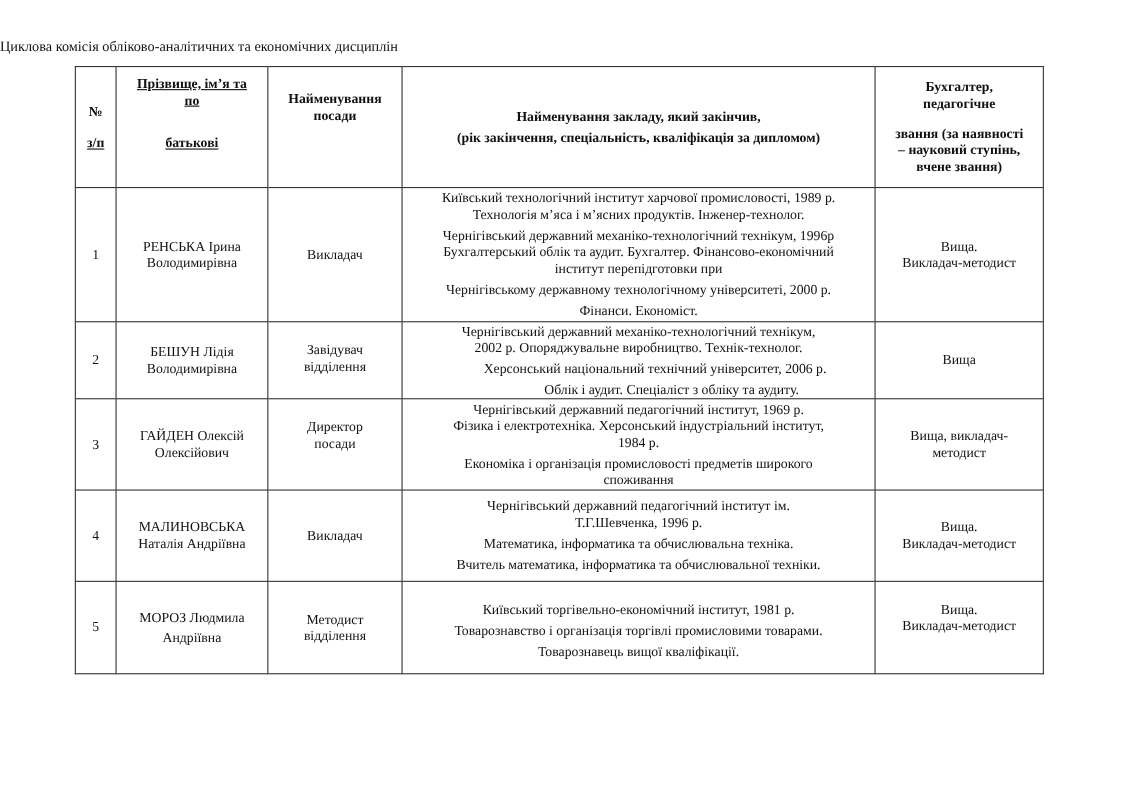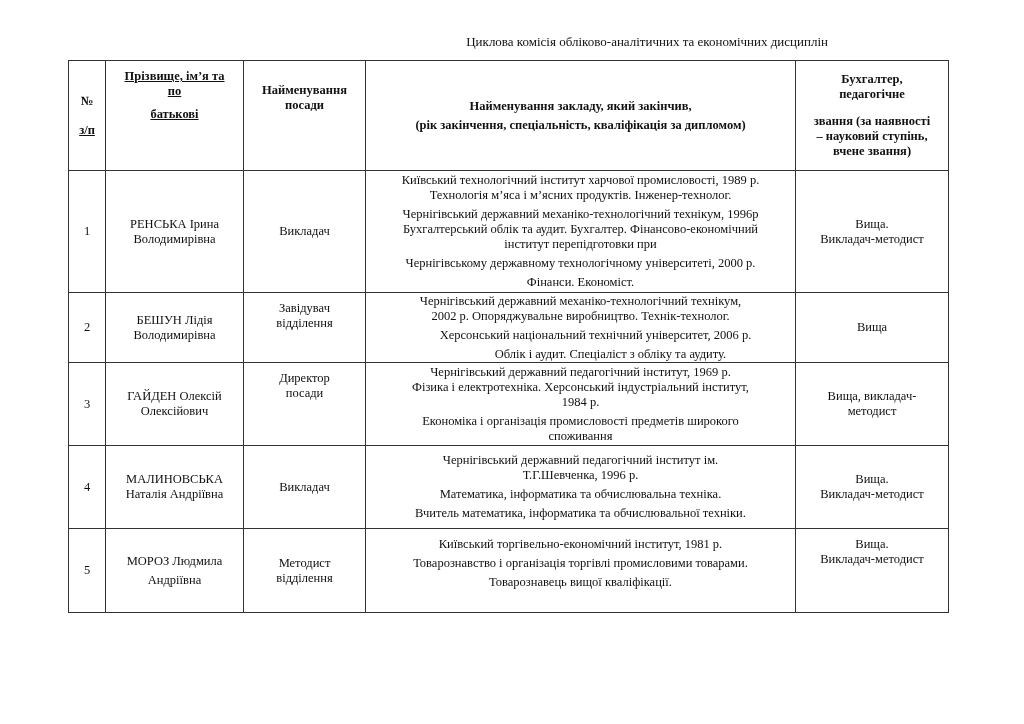--- a/index.html
+++ b/index.html
@@ -1,31 +1,31 @@
 <!DOCTYPE html>
 <html><head>
   <meta charset="utf-8">
   <style>
     html, body { margin: 0; padding: 0; background: #ffffff; }
     body { width: 1024px; height: 724px; position: relative; overflow: hidden;
            font-family: "Liberation Serif", serif; color: #111; }
-    .title { position: absolute; left: 0; top: 34px; width: 828px; text-align: right;
+    .title { position: absolute; left: 0; top: 34px; width: 828px; text-align: left;
              font-size: 13px; }
     table { position: absolute; left: 68px; top: 60px; border-collapse: collapse;
             table-layout: fixed; width: 880px; }
     td, th { border: 1.5px solid #333; text-align: center; vertical-align: middle;
              font-size: 12.5px; line-height: 15px; padding: 0 3px; }
     th { font-weight: bold; }
     .hdr { height: 110px; }
     .r1 { height: 122px; }
     .r2 { height: 70px; }
     .r3 { height: 83px; }
     .r4 { height: 83px; }
     .r5 { height: 84px; }
-    .top { vertical-align: top; padding-top: 8px; }
+    .top { vertical-align: top; padding-top: 18px; }
     .line { display: block; }
     .gap { margin-top: 4px; }
     .hdr-num .line + .line { margin-top: 14px; text-decoration: underline; }
     .hdr-name .line { display: block; text-decoration: underline; }
     .hdr-cat .gap { margin-top: 12px; }
     .hdr-inst .gap { margin-top: 4px; }
   </style>
 </head>
 <body>
 
@@ -41,21 +41,21 @@
   </colgroup>
   <tbody>
       <tr class="hdr">
     <th class="hdr-num">
       <span class="line">№</span>
       <span class="line">з/п</span>
     </th>
     <th class="hdr-name top" style="padding-top:8px">
       <span class="line">Прізвище, ім’я та</span>
       <span class="line">по</span>
-      <span class="line gap" style="margin-top:8px">батькові</span>
+      <span class="line gap" style="margin-top:24px">батькові</span>
     </th>
     <th class="top" style="padding-top:22px">
       <span class="line">Найменування</span>
       <span class="line">посади</span>
     </th>
     <th class="hdr-inst">
       <span class="line">Найменування закладу, який закінчив,</span>
       <span class="line gap">(рік закінчення, спеціальність, кваліфікація за дипломом)</span>
     </th>
     <th class="hdr-cat">

